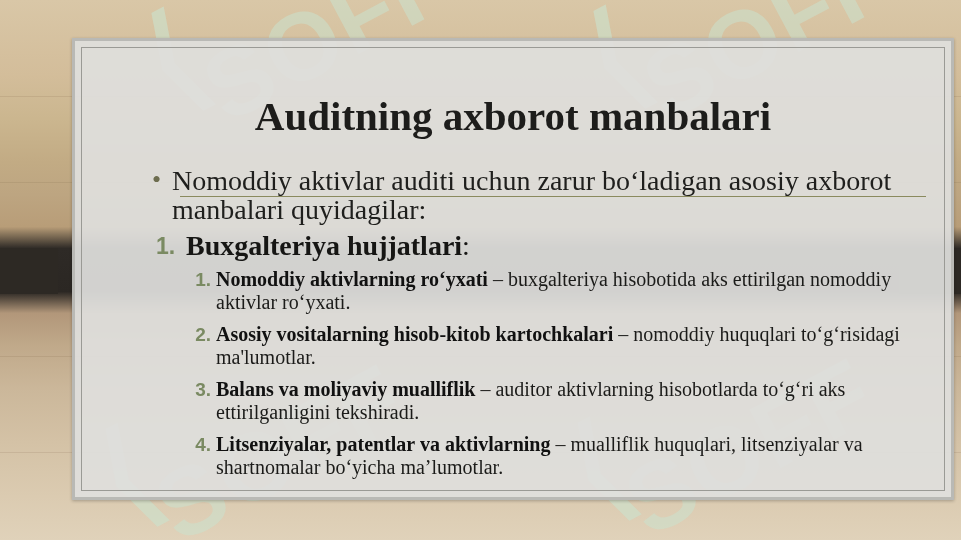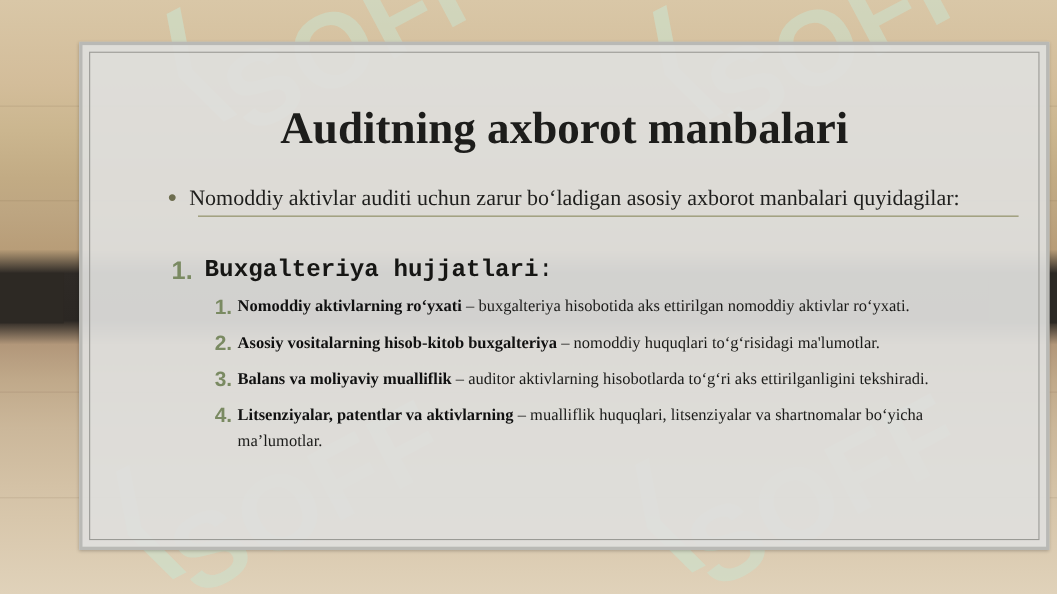--- a/index.html
+++ b/index.html
@@ -162,21 +162,21 @@
     font-size: 26px;
     line-height: 28px;
     color: #6d6d4f;
     width: 24px;
     flex: none;
     text-align: left;
     padding-left: 4px;
     box-sizing: border-box;
   }
   .lvl0 .txt {
-    font-size: 20px;
+    font-size: 28px;
     line-height: 29px;
     color: #1f1f1d;
     font-family: "Liberation Serif", serif;
   }
 
   
   .lvl1 {
     position: absolute;
     top: 184px;
     left: 74px;
@@ -187,24 +187,24 @@
   .lvl1 .num {
     font-family: "Liberation Sans", sans-serif;
     font-weight: 700;
     font-size: 23px;
     line-height: 28px;
     color: #7a8a62;
     width: 30px;
     flex: none;
   }
   .lvl1 .txt {
-    font-size: 22px;
+    font-size: 28px;
     line-height: 28px;
     color: #161614;
-    font-family: Liberation Mono, monospace;
+    font-family: Liberation Serif, serif;
   }
   .lvl1 .txt b { font-weight: 700; }
 
   
   .sublist {
     position: absolute;
     top: 220px;
     left: 108px;
     width: 760px;
   }
@@ -219,21 +219,21 @@
     font-size: 19px;
     line-height: 24px;
     color: #7a8a62;
     width: 26px;
     flex: none;
     text-align: right;
     padding-right: 5px;
     box-sizing: border-box;
   }
   .subitem .txt {
-    font-size: 15px;
+    font-size: 20px;
     line-height: 23px;
     color: #1b1b19;
     font-family: "Liberation Serif", serif;
     max-width: 700px;
   }
   .subitem .txt b {
     font-weight: 700;
     color: #111;
   }
 </style>
@@ -279,21 +279,21 @@
 
         <div class="sublist">
 
           <div class="subitem">
             <div class="num">1.</div>
             <div class="txt"><b>Nomoddiy aktivlarning ro‘yxati</b><span> – buxgalteriya hisobotida aks ettirilgan nomoddiy aktivlar ro‘yxati.</span></div>
           </div>
 
           <div class="subitem">
             <div class="num">2.</div>
-            <div class="txt"><b>Asosiy vositalarning hisob-kitob buxgalteriya</b><span> – nomoddiy huquqlari to‘g‘risidagi ma'lumotlar.</span></div>
+            <div class="txt"><b>Asosiy vositalarning hisob-kitob kartochkalari</b><span> – nomoddiy huquqlari to‘g‘risidagi ma'lumotlar.</span></div>
           </div>
 
           <div class="subitem">
             <div class="num">3.</div>
             <div class="txt"><b>Balans va moliyaviy mualliflik</b><span> – auditor aktivlarning hisobotlarda to‘g‘ri aks ettirilganligini tekshiradi.</span></div>
           </div>
 
           <div class="subitem">
             <div class="num">4.</div>
             <div class="txt"><b>Litsenziyalar, patentlar va aktivlarning</b><span> – mualliflik huquqlari, litsenziyalar va shartnomalar bo‘yicha ma’lumotlar.</span></div>

